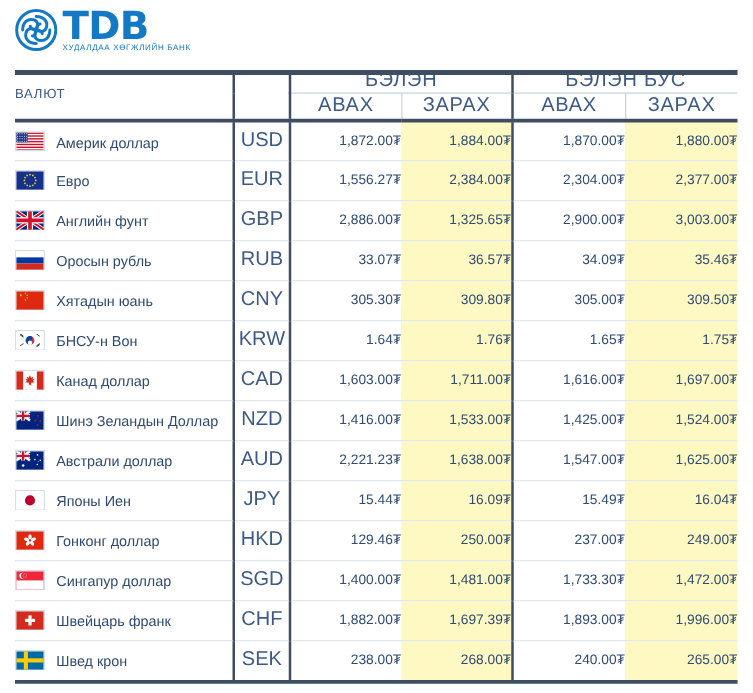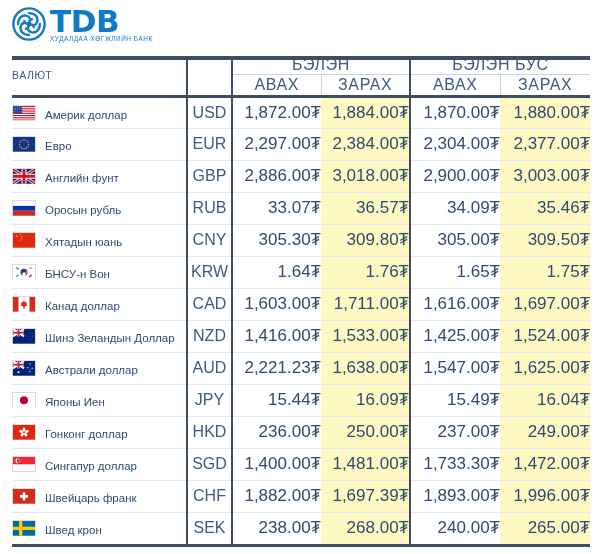--- a/index.html
+++ b/index.html
@@ -178,21 +178,21 @@
     text-align: center;
     vertical-align: middle;
     font-size: 16px;
     color: #3d5a86;
     background: #ffffff;
   }
   .num {
     text-align: right;
     padding-right: 9px;
     vertical-align: middle;
-    font-size: 17px;
+    font-size: 11px;
     color: #2f4b72;
     white-space: nowrap;
   }
   .shade { background: #fef9c3; }
   .plain { background: #ffffff; }
 
   .bottomrule {
     position: absolute;
     left: 12px;
     width: 578px; height: 3px;
@@ -315,41 +315,41 @@
                     <circle cx="9.5" cy="12.330127018922193" r="0.75" fill="#f5d417"></circle>
                     <circle cx="7.669872981077808" cy="10.500000000000002" r="0.75" fill="#f5d417"></circle>
                     <circle cx="7" cy="8.000000000000002" r="0.75" fill="#f5d417"></circle>
                     <circle cx="7.669872981077807" cy="5.5" r="0.75" fill="#f5d417"></circle>
                     <circle cx="9.499999999999998" cy="3.669872981077808" r="0.75" fill="#f5d417"></circle>
                   </svg></span>
                 <span class="cur-name">Евро</span>
               </div>
             </td>
             <td class="code-cell vsep-dark vsep-dark-r">EUR</td>
-            <td class="num plain">2,297.00₮</td>
+            <td class="num plain">1,556.27₮</td>
             <td class="num shade">2,384.00₮</td>
             <td class="num plain vsep-dark">2,304.00₮</td>
             <td class="num shade">2,377.00₮</td>
           </tr>
           <tr>
             <td class="cur-cell">
               <div class="cur-inner">
                 <span class="flag"><svg viewBox="0 0 24 16" preserveAspectRatio="none">
                     <rect width="24" height="16" fill="#00247d"></rect>
                     <path d="M0,0 24,16 M24,0 0,16" stroke="#fff" stroke-width="3.4"></path>
                     <path d="M0,0 24,16 M24,0 0,16" stroke="#cf142b" stroke-width="1.8"></path>
                     <path d="M12,0 V16 M0,8 H24" stroke="#fff" stroke-width="5.4"></path>
                     <path d="M12,0 V16 M0,8 H24" stroke="#cf142b" stroke-width="3.2"></path>
                   </svg></span>
                 <span class="cur-name">Английн фунт</span>
               </div>
             </td>
             <td class="code-cell vsep-dark vsep-dark-r">GBP</td>
             <td class="num plain">2,886.00₮</td>
-            <td class="num shade">3,018.00₮</td>
+            <td class="num shade">1,325.65₮</td>
             <td class="num plain vsep-dark">2,900.00₮</td>
             <td class="num shade">3,003.00₮</td>
           </tr>
           <tr>
             <td class="cur-cell">
               <div class="cur-inner">
                 <span class="flag"><svg viewBox="0 0 24 16" preserveAspectRatio="none">
                     <rect width="24" height="5.34" fill="#fff"></rect>
                     <rect y="5.34" width="24" height="5.33" fill="#0039a6"></rect>
                     <rect y="10.67" width="24" height="5.33" fill="#d52b1e"></rect>
@@ -500,21 +500,21 @@
                     <ellipse cx="12" cy="4.9" rx="1.5" ry="2.3" fill="#fff" transform="rotate(0 12 4.9)"></ellipse>
                     <ellipse cx="14.948275200514976" cy="7.042047317437663" rx="1.5" ry="2.3" fill="#fff" transform="rotate(72 14.948275200514976 7.042047317437663)"></ellipse>
                     <ellipse cx="13.822134282106667" cy="10.507952682562337" rx="1.5" ry="2.3" fill="#fff" transform="rotate(144 13.822134282106667 10.507952682562337)"></ellipse>
                     <ellipse cx="10.177865717893333" cy="10.507952682562337" rx="1.5" ry="2.3" fill="#fff" transform="rotate(216 10.177865717893333 10.507952682562337)"></ellipse>
                     <ellipse cx="9.051724799485024" cy="7.042047317437664" rx="1.5" ry="2.3" fill="#fff" transform="rotate(288 9.051724799485024 7.042047317437664)"></ellipse>
                   </svg></span>
                 <span class="cur-name">Гонконг доллар</span>
               </div>
             </td>
             <td class="code-cell vsep-dark vsep-dark-r">HKD</td>
-            <td class="num plain">236.00₮</td>
+            <td class="num plain">129.46₮</td>
             <td class="num shade">250.00₮</td>
             <td class="num plain vsep-dark">237.00₮</td>
             <td class="num shade">249.00₮</td>
           </tr>
           <tr>
             <td class="cur-cell">
               <div class="cur-inner">
                 <span class="flag"><svg viewBox="0 0 24 16" preserveAspectRatio="none">
                     <rect width="24" height="16" fill="#ed2939"></rect>
                     <rect y="8" width="24" height="8" fill="#fff"></rect>

